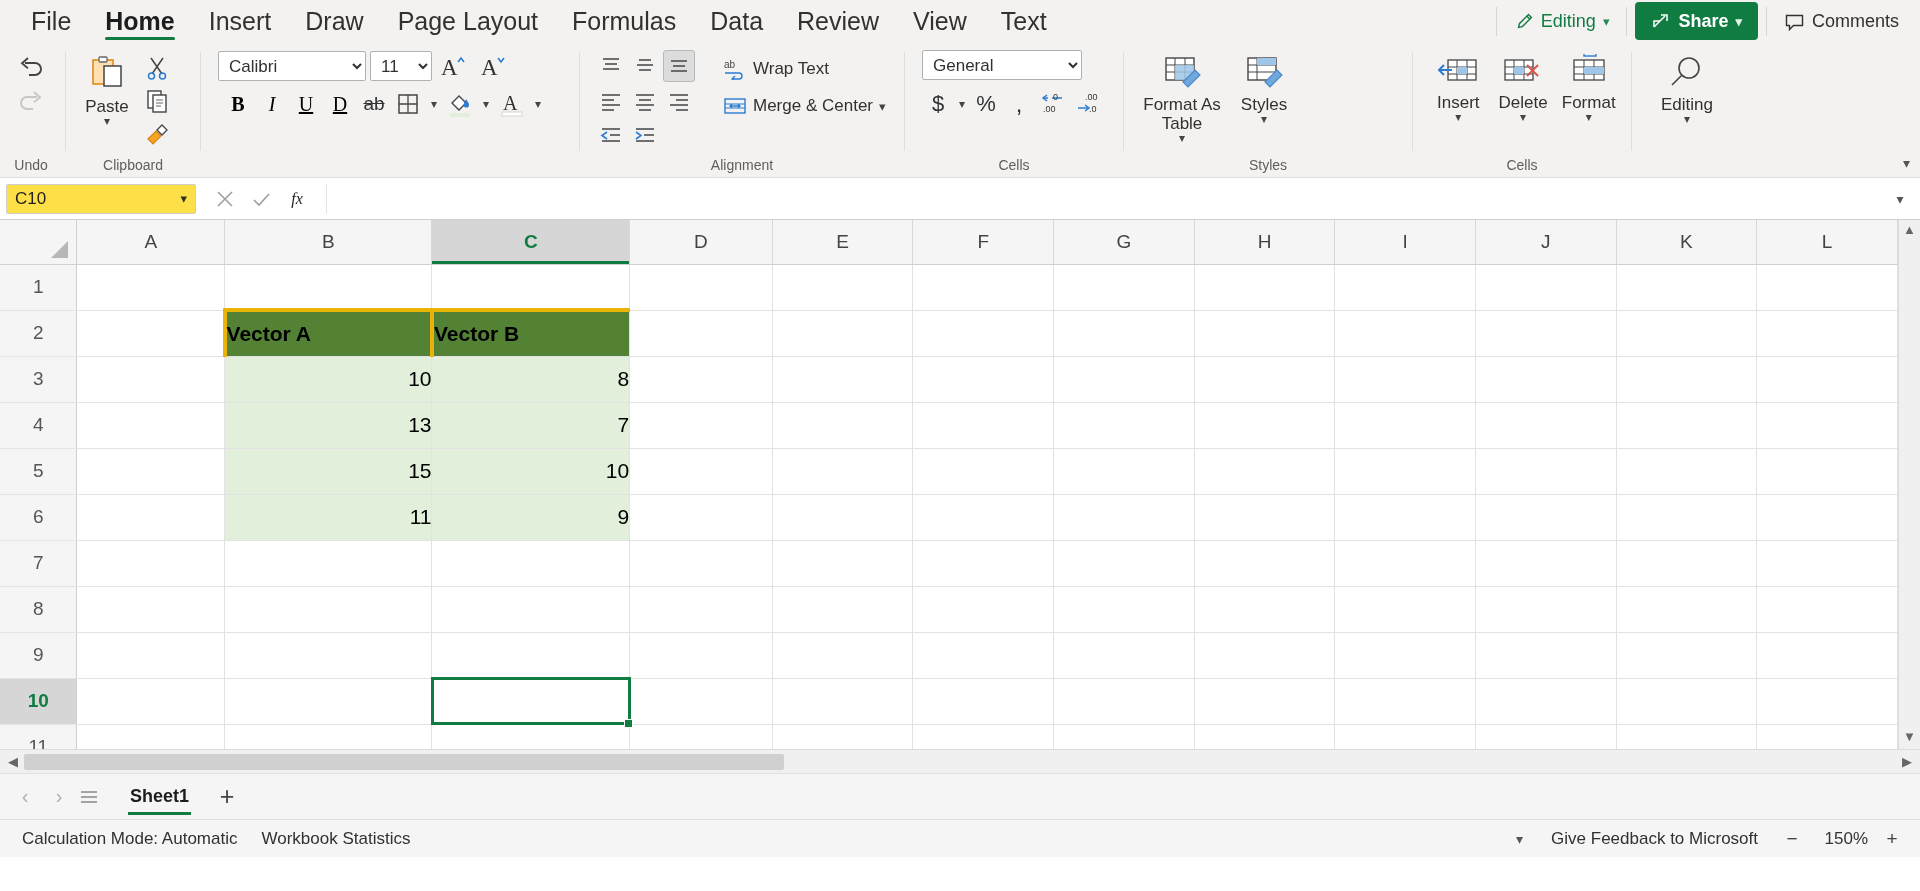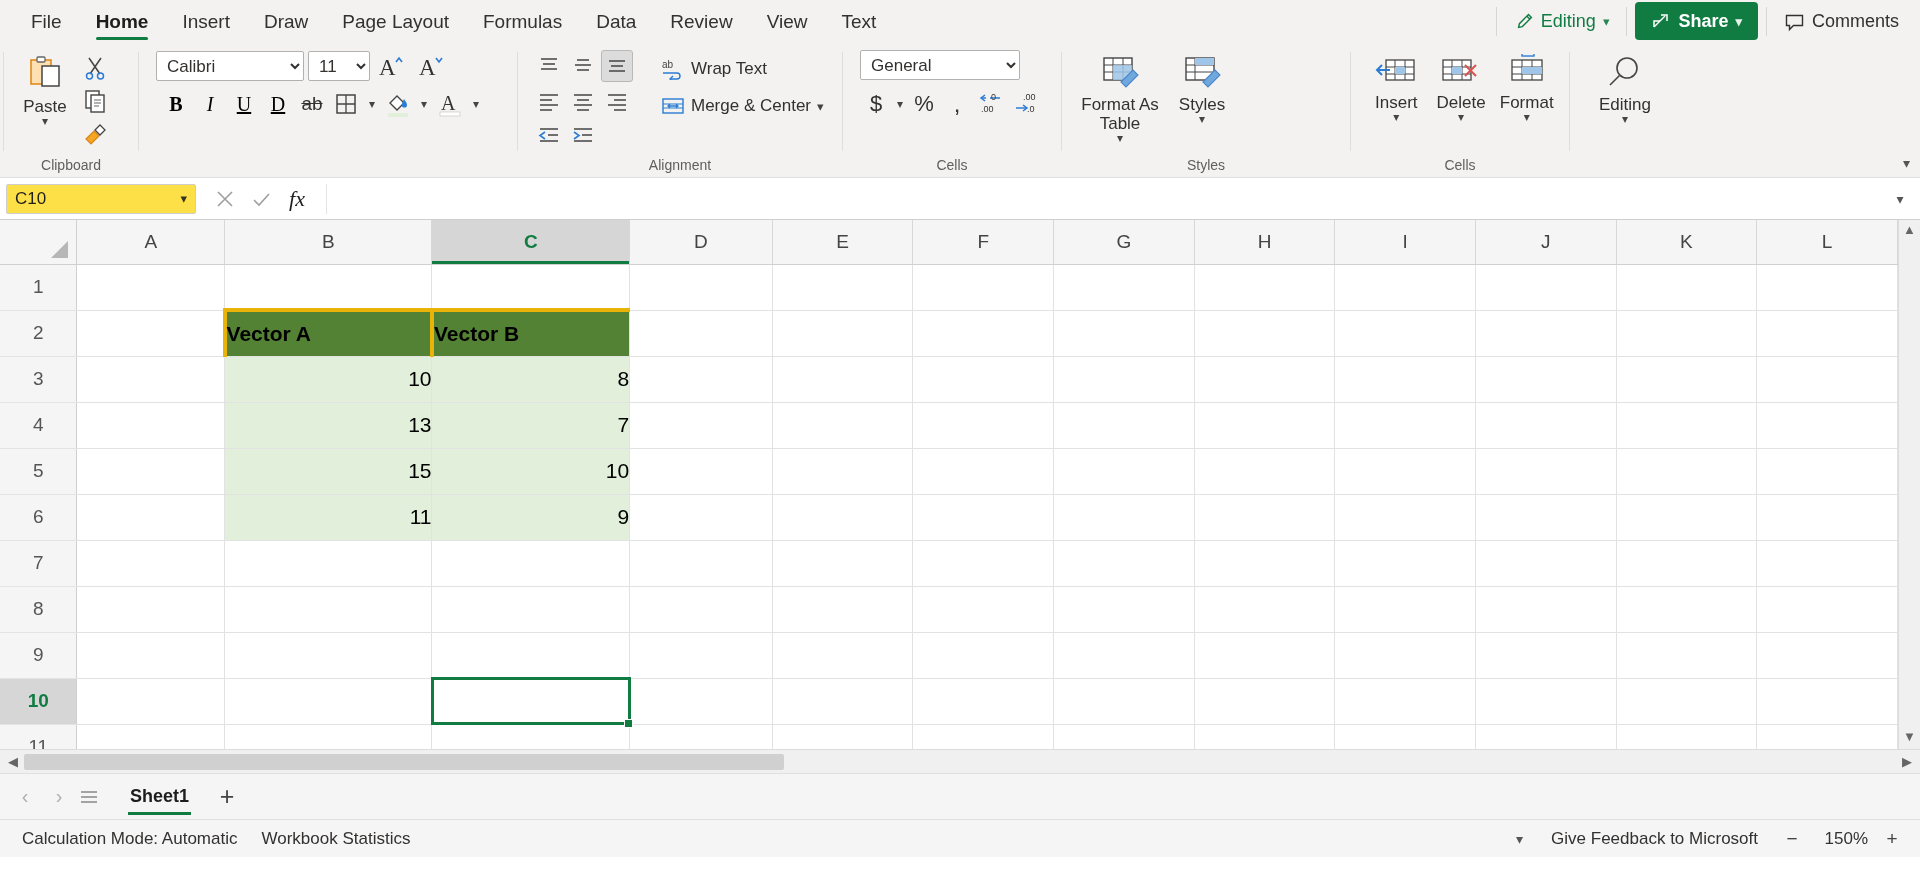--- a/index.html
+++ b/index.html
@@ -11,21 +11,21 @@
     -webkit-font-smoothing: antialiased;
   }
   
   .tabbar {
     height: 43px; background: #f3f2f1;
     display: flex; align-items: stretch; position: relative;
   }
   .tabs { display: flex; align-items: stretch; padding-left: 14px; }
   .tab {
     padding: 0 17px; display: flex; align-items: center; justify-content: center;
-    font-size: 19px; color: #333130; position: relative; cursor: pointer;
+    font-size: 25px; color: #333130; position: relative; cursor: pointer;
     white-space: nowrap;
   }
   .tab.active { color: #1d1d1d; font-weight: bold; }
   .tab.active::after {
     content: ""; position: absolute; left: 17px; right: 17px; bottom: 3px;
     height: 3.5px; background: #107c41; border-radius: 2px;
   }
   .tabbar-right {
     margin-left: auto; display: flex; align-items: stretch; padding-right: 8px;
   }
@@ -93,21 +93,21 @@
     width: 190px; height: 30px; border: 1px solid #cfcdcb; background: #fde047;
     display: flex; align-items: center; padding: 0 8px; font-size: 17px; color: #201f1e;
     border-radius: 2px;
   }
   .namebox .v { flex: 1; }
   .fbtns { display: flex; align-items: center; gap: 2px; padding: 0 6px; }
   .fbtn {
     width: 34px; height: 30px; display: flex; align-items: center; justify-content: center;
     cursor: pointer; color: #a19f9d; font-size: 21px;
   }
-  .fbtn.fx { color: #201f1e; font-style: italic; font-family: "Liberation Serif", serif; font-size: 22px; text-align: right; }
+  .fbtn.fx { color: #201f1e; font-style: italic; font-family: "Liberation Serif", serif; font-size: 16px; text-align: right; }
   .finput {
     flex: 1; height: 30px; border: none; outline: none; font-size: 17px;
     font-family: "Liberation Sans", sans-serif; color: #201f1e; padding-left: 6px;
     border-left: 1px solid #e6e4e2;
   }
   .fchev { width: 28px; text-align: center; color: #555; font-size: 14px; cursor: pointer; }
 
   
   .gridwrap { position: relative; height: 553px; background: #fff; display: flex; flex-direction: column; }
   .gridscroll { flex: 1; display: flex; overflow: hidden; }
@@ -270,20 +270,37 @@
             <path d="M2.5 3.5h16v10h-9l-4 4v-4h-3z" fill="none" stroke="#333130" stroke-width="1.4"></path>
           </svg>
       </span>
       <span>Comments</span>
     </div>
   </div>
 </div>
 
 <div class="ribbon">
 
+  <div class="group" style="width:62px">
+    <div class="group-body" style="flex-direction:column;align-items:center;padding-top:8px;gap:2px">
+      <div class="smbtn">
+        <svg width="30" height="28" viewBox="0 0 30 28">
+            <path d="M9 10h10a6 6 0 0 1 0 12h-6" fill="none" stroke="#444" stroke-width="1.9"></path>
+            <path d="M12 5L6 10.2l6 5.2" fill="none" stroke="#444" stroke-width="1.9"></path>
+          </svg>
+      </div>
+      <div class="smbtn">
+        <svg width="30" height="28" viewBox="0 0 30 28">
+            <path d="M21 10H11a6 6 0 0 0 0 12h6" fill="none" stroke="#c8c6c4" stroke-width="1.9"></path>
+            <path d="M18 5l6 5.2-6 5.2" fill="none" stroke="#c8c6c4" stroke-width="1.9"></path>
+          </svg>
+      </div>
+    </div>
+    <div class="group-label">Undo</div>
+  </div>
 
   <div class="gdiv"></div>
 
   <div class="group" style="width:128px">
     <div class="group-body" style="gap:2px">
       <div class="bigbtn" style="width:64px">
         <span>
           <svg width="42" height="40" viewBox="0 0 42 40">
             <rect x="7" y="6" width="20" height="24" fill="#ffe0b2" stroke="#e08b1a" stroke-width="1.6"></rect>
             <rect x="13" y="3" width="8" height="5" rx="1" fill="#fff" stroke="#666" stroke-width="1.3"></rect>

